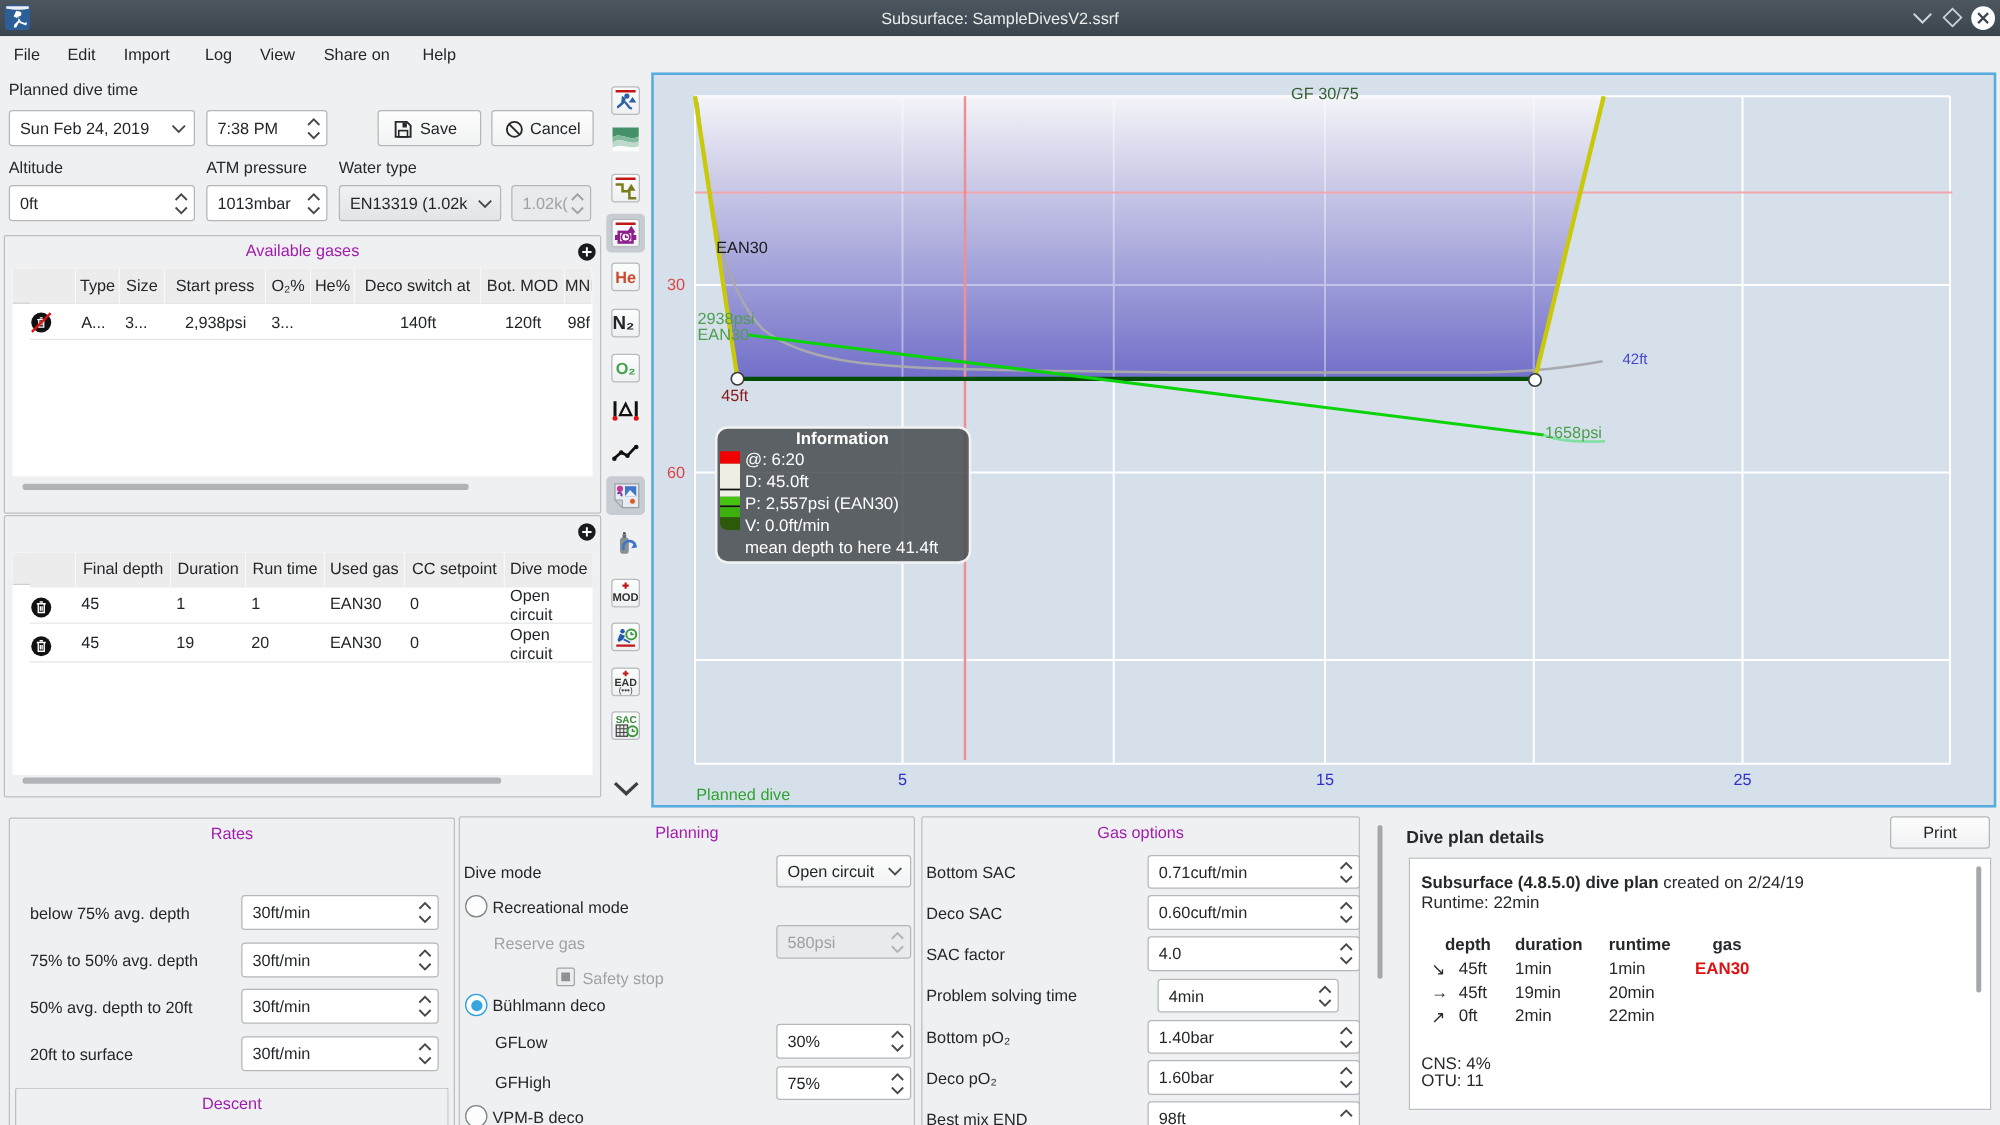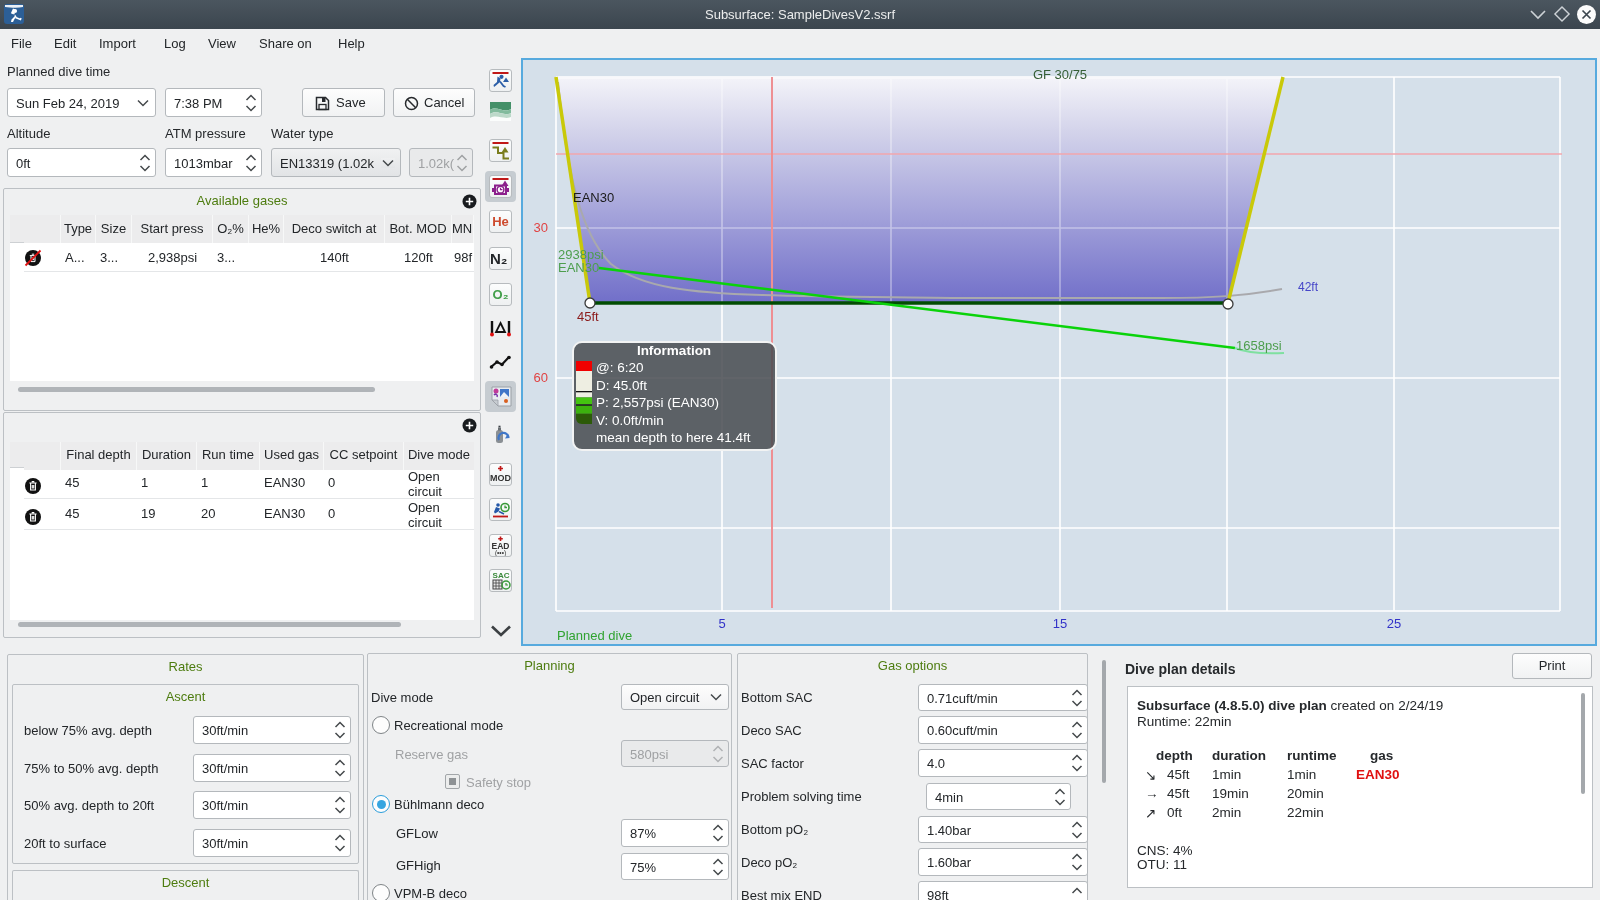--- a/index.html
+++ b/index.html
@@ -9,21 +9,21 @@
 .lbl { position:absolute; white-space:nowrap; font-size:13px; color:#26292c; }
 .titlebar { position:absolute; left:0; top:0; width:1600px; height:29px; background:linear-gradient(#4b565f,#3b454e); }
 .titletext { position:absolute; top:7px; width:100%; text-align:center; color:#eceded; font-size:13px; }
 .menubar { position:absolute; left:0; top:29px; width:1600px; height:29px; background:#eff0f1; }
 .menuitem { position:absolute; top:36px; font-size:13px; color:#232629; }
 .btn { position:absolute; background:linear-gradient(#fdfdfd,#f1f2f3); border:1px solid #b4b8bc; border-radius:3px; font-size:13px; color:#232629; }
 .spin, .combo { position:absolute; background:#fff; border:1px solid #b4b8bc; border-radius:3px; font-size:13px; color:#232629; overflow:hidden; white-space:nowrap; }
 .spin .tx, .combo .tx { position:absolute; left:8px; top:50%; transform:translateY(-50%); }
 .dis { background:#e9eaeb !important; color:#9fa1a3 !important; }
 .panel { position:absolute; border:1px solid #bcc0c4; border-radius:2px; }
-.ptitle { position:absolute; top:4px; width:100%; text-align:center; font-size:13px; color:#4d7c0f; }
+.ptitle { position:absolute; top:4px; width:100%; text-align:center; font-size:13px; color:#a21caf; }
 .white { background:#fff; }
 .chev2 { position:absolute; right:3px; top:50%; transform:translateY(-50%); }
 .chev1 { position:absolute; right:5px; top:50%; transform:translateY(-50%); }
 .scrollh { position:absolute; height:5px; border-radius:2.5px; background:#b0b4b8; }
 .scrollv { position:absolute; width:4px; border-radius:2px; background:#a4a8ac; }
 .tbtn { position:absolute; left:489px; width:23px; height:23px; background:linear-gradient(#fcfdfd,#eef0f1); border:1px solid #b7bbbe; border-radius:3px; }
 .tflat { position:absolute; left:489px; width:23px; height:23px; }
 .radio { position:absolute; width:18px; height:18px; border-radius:50%; border:1.5px solid #7f8487; background:#fdfdfd; }
 .hcell { position:absolute; top:0; height:28px; line-height:28px; text-align:center; overflow:hidden; background:#ececed; border-right:1px solid #f7f8f8; font-size:13px; color:#232629; white-space:nowrap; }
 .dcell { position:absolute; font-size:13px; color:#232629; white-space:nowrap; overflow:hidden; }
@@ -198,23 +198,20 @@
   <div class="dcell" style="left:191px;top:64px">20</div>
   <div class="dcell" style="left:254px;top:64px">EAN30</div>
   <div class="dcell" style="left:318px;top:64px">0</div>
   <div class="dcell" style="left:398px;top:58px;width:66px;white-space:normal;line-height:15px">Open circuit</div>
  </div>
  <div class="scrollh" style="left:14px;top:209px;width:383px"></div>
 </div>
 
 <div class="panel" style="left:7px;top:654px;width:357px;height:250px">
  <div class="ptitle">Rates</div>
- <div class="panel" style="left:4px;top:29px;width:347px;height:180px">
-  <div class="ptitle">Ascent</div>
- </div>
  <div class="panel" style="left:4px;top:215px;width:347px;height:40px;border-bottom:none">
   <div class="ptitle">Descent</div>
  </div>
 </div>
 <div class="glabel" style="left:24px;top:723px">below 75% avg. depth</div>
 <div class="glabel" style="left:24px;top:761px">75% to 50% avg. depth</div>
 <div class="glabel" style="left:24px;top:798px">50% avg. depth to 20ft</div>
 <div class="glabel" style="left:24px;top:836px">20ft to surface</div>
 <div class="spin" style="left:193px;top:716px;width:158px;height:28px">
     <span class="tx">30ft/min</span>
@@ -266,21 +263,21 @@
     </svg>
   </div>
 <div class="abs" style="left:445px;top:774px;width:15px;height:15px;border:1.5px solid #a2a6a9;border-radius:2px;background:#eceded"></div>
 <div class="abs" style="left:449px;top:778px;width:7px;height:7px;background:#8e9295"></div>
 <div class="glabel gray" style="left:466px;top:775px">Safety stop</div>
 <div class="radio" style="left:372px;top:795px;border-color:#2a9ddb"></div>
 <div class="abs" style="left:376.5px;top:799.5px;width:9px;height:9px;border-radius:50%;background:#36a5e0"></div>
 <div class="glabel" style="left:394px;top:797px">Bühlmann deco</div>
 <div class="glabel" style="left:396px;top:826px">GFLow</div>
 <div class="spin" style="left:621px;top:819px;width:108px;height:28px">
-    <span class="tx">87%</span>
+    <span class="tx">30%</span>
  <svg class="chev2" width="14" height="24">
       <path d="M2.5 9 L7 4.5 L11.5 9" stroke="#45494c" stroke-width="1.5" fill="none"></path>
       <path d="M2.5 15 L7 19.5 L11.5 15" stroke="#45494c" stroke-width="1.5" fill="none"></path>
     </svg>
   </div>
 <div class="glabel" style="left:396px;top:858px">GFHigh</div>
 <div class="spin" style="left:621px;top:853px;width:108px;height:27px">
     <span class="tx">75%</span>
  <svg class="chev2" width="14" height="24">
       <path d="M2.5 9 L7 4.5 L11.5 9" stroke="#45494c" stroke-width="1.5" fill="none"></path>

